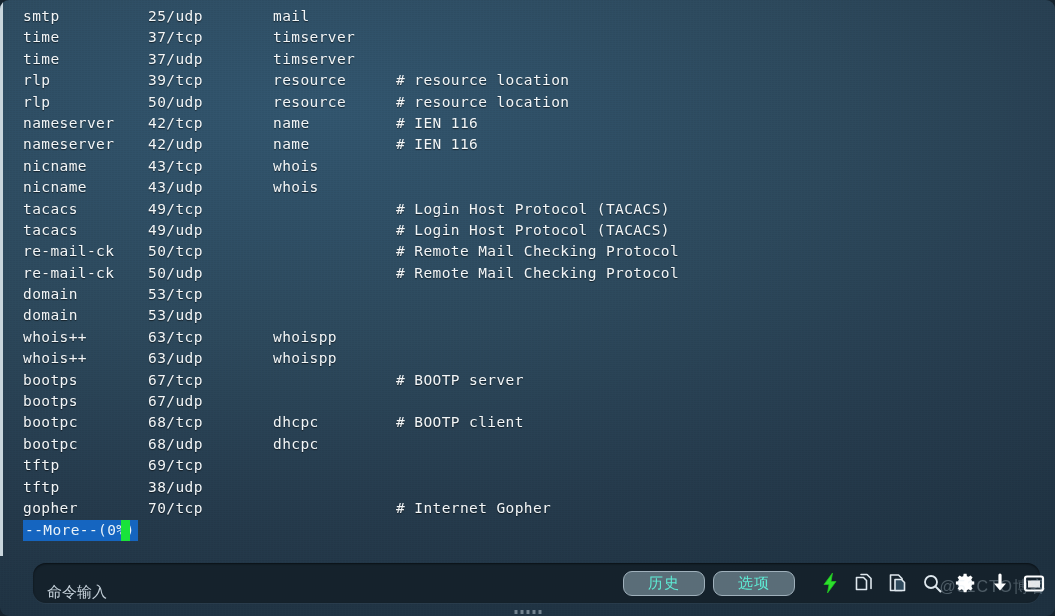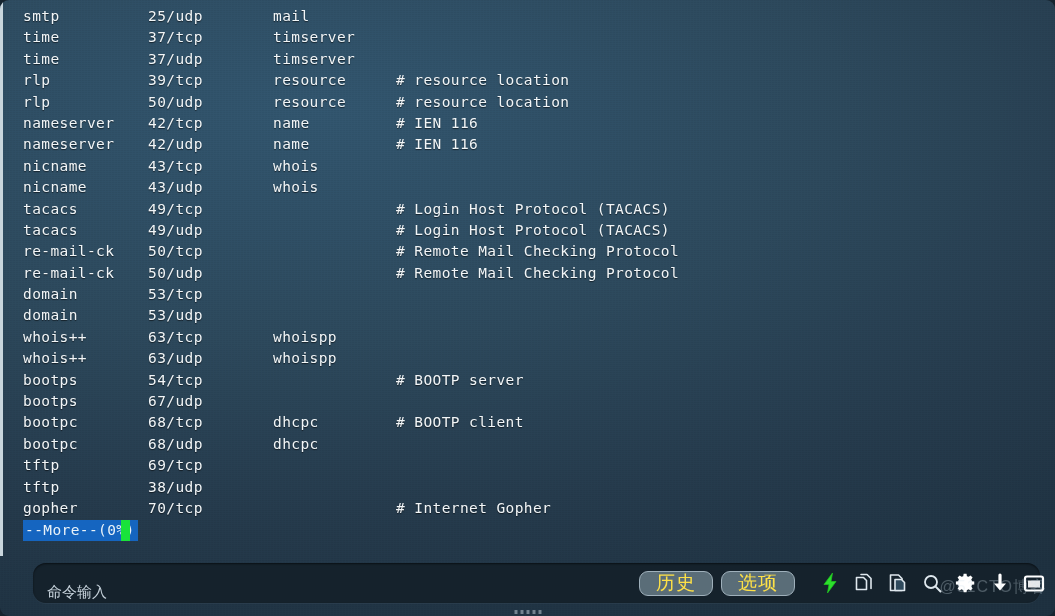--- a/index.html
+++ b/index.html
@@ -138,27 +138,27 @@
     height: 34px;
     display: flex;
     align-items: center;
     gap: 8px;
     z-index: 5;
   }
   .pill-btn {
     box-sizing: border-box;
     height: 25px;
     min-width: 48px;
-    padding: 0 16px;
+    padding: 0 24px;
     border: 1.4px solid #9fb0bb;
     border-radius: 9px;
     background: #5a6d78;
-    color: #fde047;
+    color: #5eead4;
     font-family: "Liberation Sans", sans-serif;
-    font-size: 19px;
+    font-size: 15px;
     line-height: 22px;
     text-align: center;
     letter-spacing: 1px;
     white-space: nowrap;
   }
   .icon-btn {
     width: 26px;
     height: 26px;
     display: flex;
     align-items: center;
@@ -215,21 +215,21 @@
         <div class="term-line"><span class="col-name">nicname</span><span class="col-port">43/tcp</span><span class="col-alias">whois</span></div>
         <div class="term-line"><span class="col-name">nicname</span><span class="col-port">43/udp</span><span class="col-alias">whois</span></div>
         <div class="term-line"><span class="col-name">tacacs</span><span class="col-port">49/tcp</span><span class="col-comment"># Login Host Protocol (TACACS)</span></div>
         <div class="term-line"><span class="col-name">tacacs</span><span class="col-port">49/udp</span><span class="col-comment"># Login Host Protocol (TACACS)</span></div>
         <div class="term-line"><span class="col-name">re-mail-ck</span><span class="col-port">50/tcp</span><span class="col-comment"># Remote Mail Checking Protocol</span></div>
         <div class="term-line"><span class="col-name">re-mail-ck</span><span class="col-port">50/udp</span><span class="col-comment"># Remote Mail Checking Protocol</span></div>
         <div class="term-line"><span class="col-name">domain</span><span class="col-port">53/tcp</span></div>
         <div class="term-line"><span class="col-name">domain</span><span class="col-port">53/udp</span></div>
         <div class="term-line"><span class="col-name">whois++</span><span class="col-port">63/tcp</span><span class="col-alias">whoispp</span></div>
         <div class="term-line"><span class="col-name">whois++</span><span class="col-port">63/udp</span><span class="col-alias">whoispp</span></div>
-        <div class="term-line"><span class="col-name">bootps</span><span class="col-port">54/tcp</span><span class="col-comment"># BOOTP server</span></div>
+        <div class="term-line"><span class="col-name">bootps</span><span class="col-port">67/tcp</span><span class="col-comment"># BOOTP server</span></div>
         <div class="term-line"><span class="col-name">bootps</span><span class="col-port">67/udp</span></div>
         <div class="term-line"><span class="col-name">bootpc</span><span class="col-port">68/tcp</span><span class="col-alias">dhcpc</span><span class="col-comment"># BOOTP client</span></div>
         <div class="term-line"><span class="col-name">bootpc</span><span class="col-port">68/udp</span><span class="col-alias">dhcpc</span></div>
         <div class="term-line"><span class="col-name">tftp</span><span class="col-port">69/tcp</span></div>
         <div class="term-line"><span class="col-name">tftp</span><span class="col-port">38/udp</span></div>
         <div class="term-line"><span class="col-name">gopher</span><span class="col-port">70/tcp</span><span class="col-comment"># Internet Gopher</span></div>
       </div>
 
     <div id="more-row">
       <span id="more-prompt">--More--(0%)</span>

